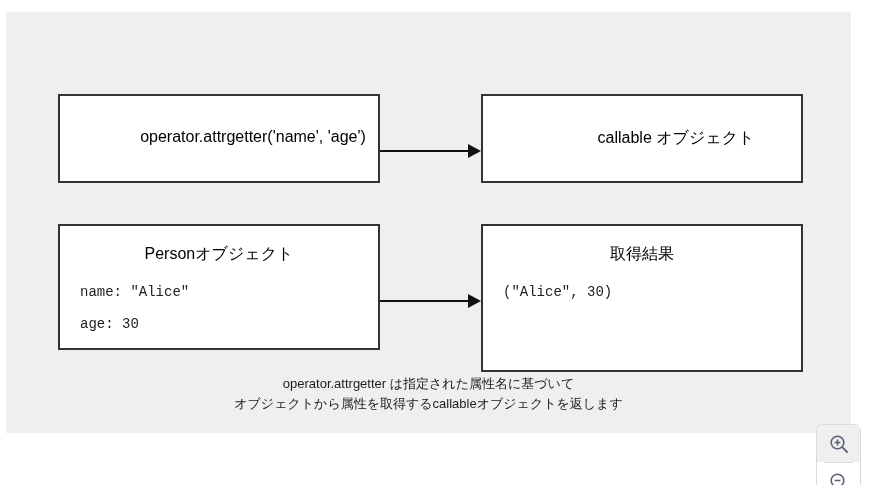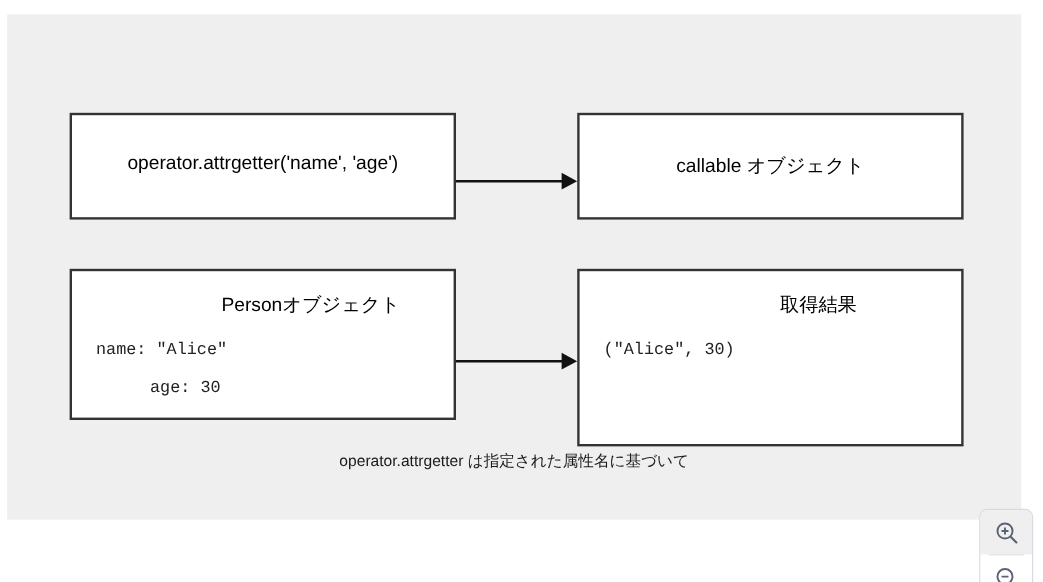--- a/index.html
+++ b/index.html
@@ -70,45 +70,45 @@
     height: 148px;
   }
 
   .box-center-label {
     position: absolute;
     left: 0;
     width: 100%;
     text-align: center;
     font-size: 16px;
     color: #000000;
+    padding-left: 34px;
   }
   #box-attrgetter-call .box-center-label { top: 32px; }
   #box-callable-object .box-center-label { top: 32px; }
 
   .box-heading {
     position: absolute;
     left: 0;
     top: 18px;
     width: 100%;
     text-align: center;
     font-size: 16px;
     color: #000000;
-    padding-left: 40px;
   }
 
   .box-code-line {
     position: absolute;
     left: 20px;
     font-family: "Liberation Mono", monospace;
     font-size: 14px;
     color: #222222;
     white-space: pre;
   }
   #person-field-name { top: 58px; }
-  #person-field-age  { top: 90px; margin-left: 45px; }
+  #person-field-age  { top: 90px; }
   #result-tuple      { top: 58px; }
 
   
   .arrow-svg {
     position: absolute;
     overflow: visible;
   }
   #arrow-call-to-callable {
     left: 374px;
     top: 128px;
@@ -197,20 +197,21 @@
     <polygon points="88,4 101,11 88,18" fill="#111111"></polygon>
   </svg>
 
   <svg class="arrow-svg" id="arrow-person-to-result" viewBox="0 0 101 22">
     <line x1="0" y1="11" x2="90" y2="11" stroke="#111111" stroke-width="2"></line>
     <polygon points="88,4 101,11 88,18" fill="#111111"></polygon>
   </svg>
 
   <div id="diagram-caption">
     <div>operator.attrgetter は指定された属性名に基づいて</div>
+    <div>オブジェクトから属性を取得するcallableオブジェクトを返します</div>
   </div>
 
 </div>
 
 <div id="zoom-controls">
   <div class="zoom-btn" id="zoom-in-button">
     <span>
       <svg width="22" height="22" viewBox="0 0 22 22">
         <circle cx="9.5" cy="9.5" r="6.3" fill="none" stroke="#5a6275" stroke-width="1.6"></circle>
         <line x1="6.6" y1="9.5" x2="12.4" y2="9.5" stroke="#5a6275" stroke-width="1.6"></line>

